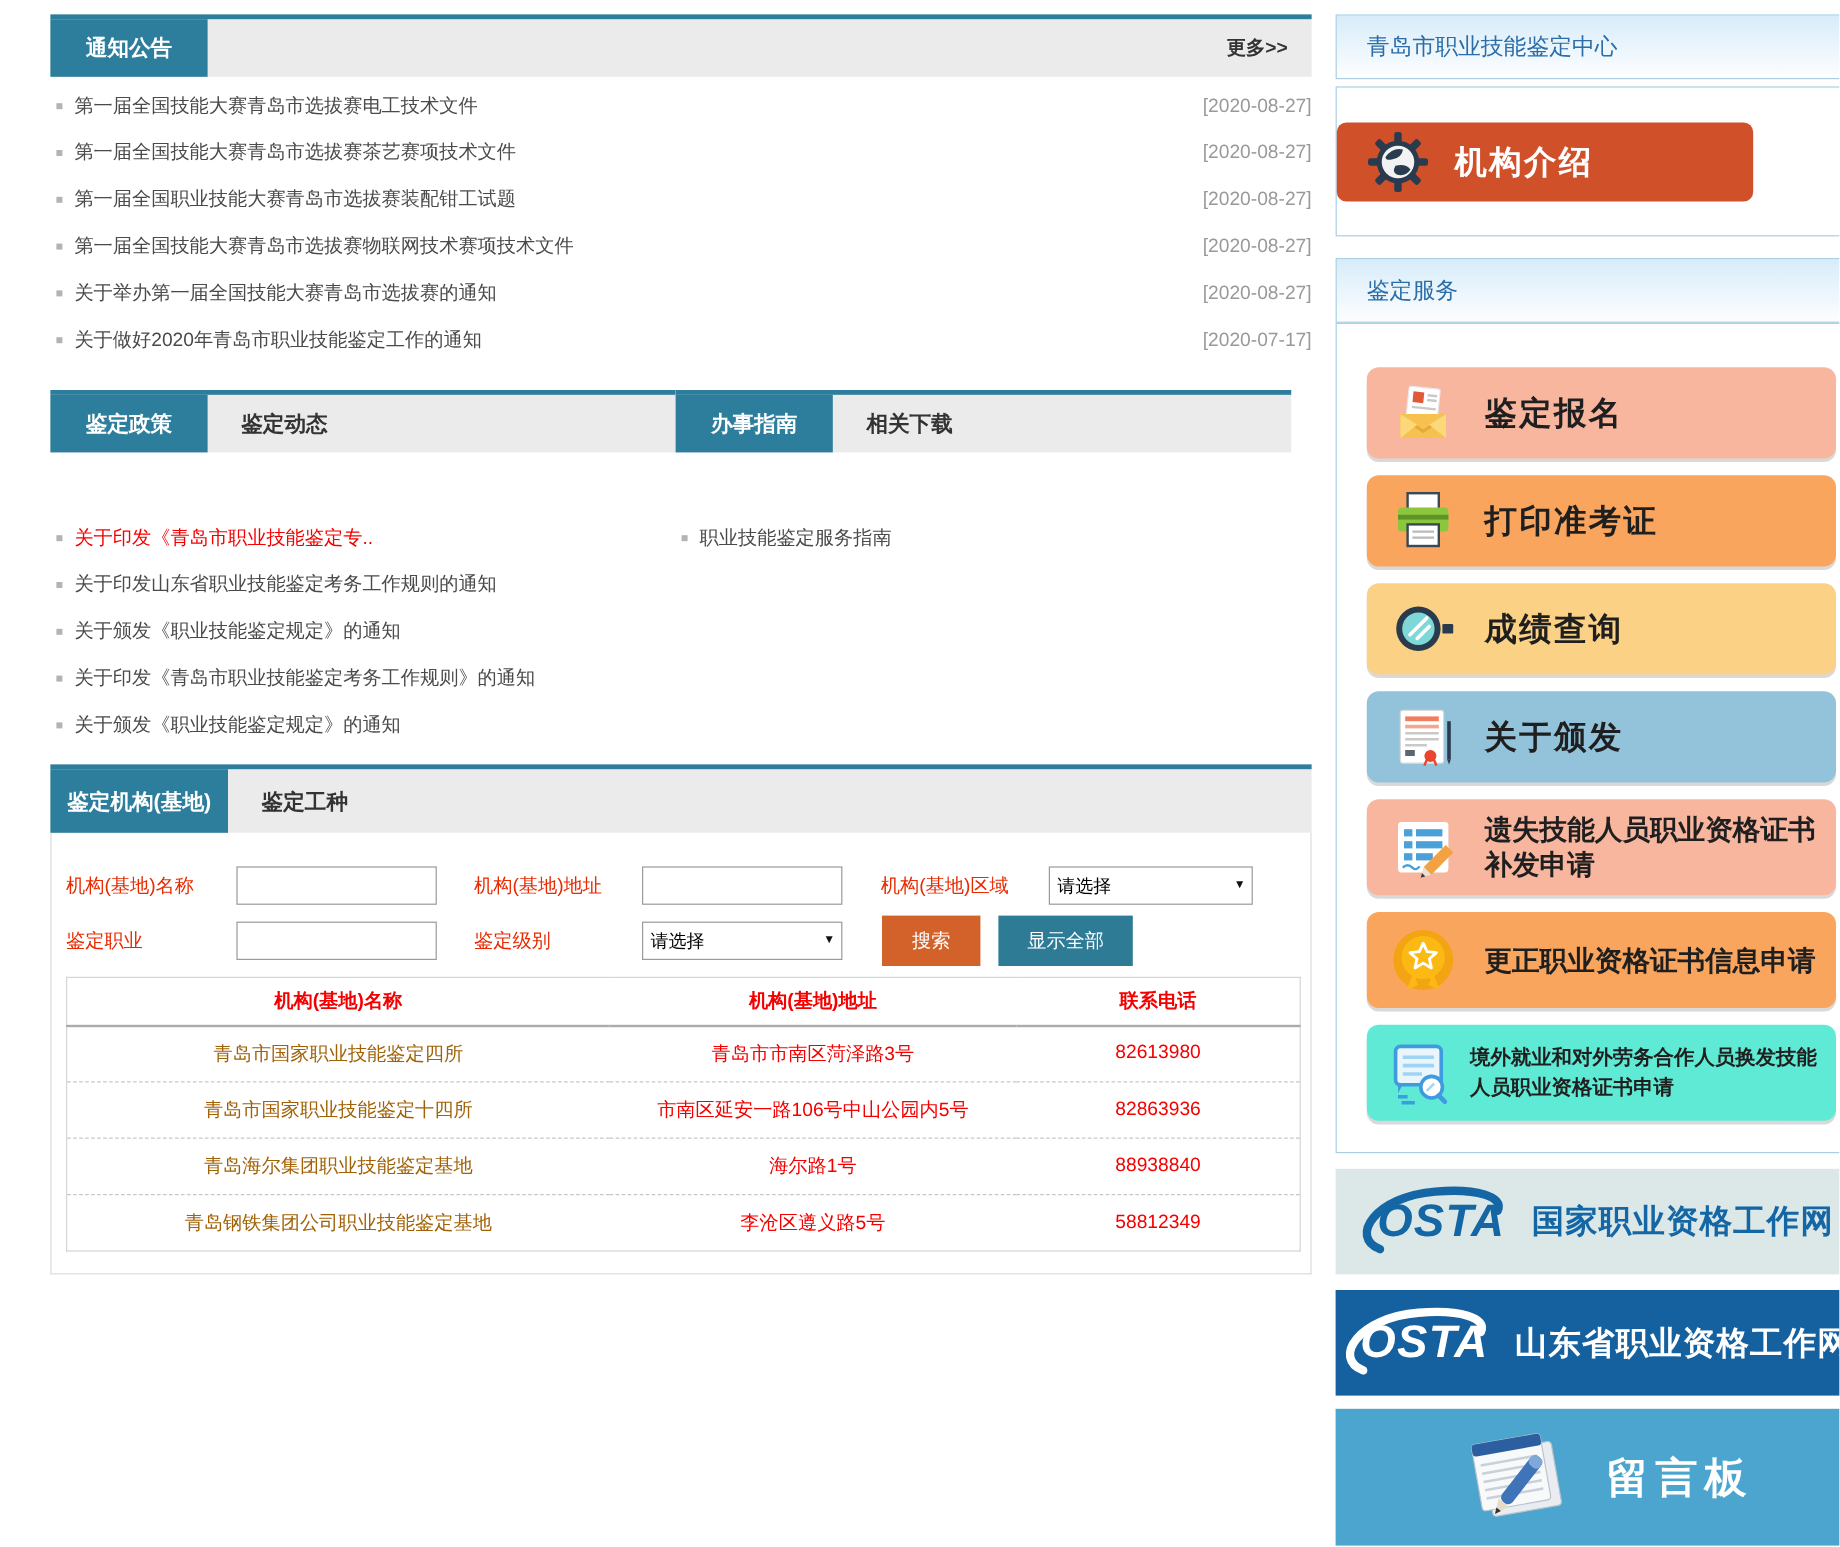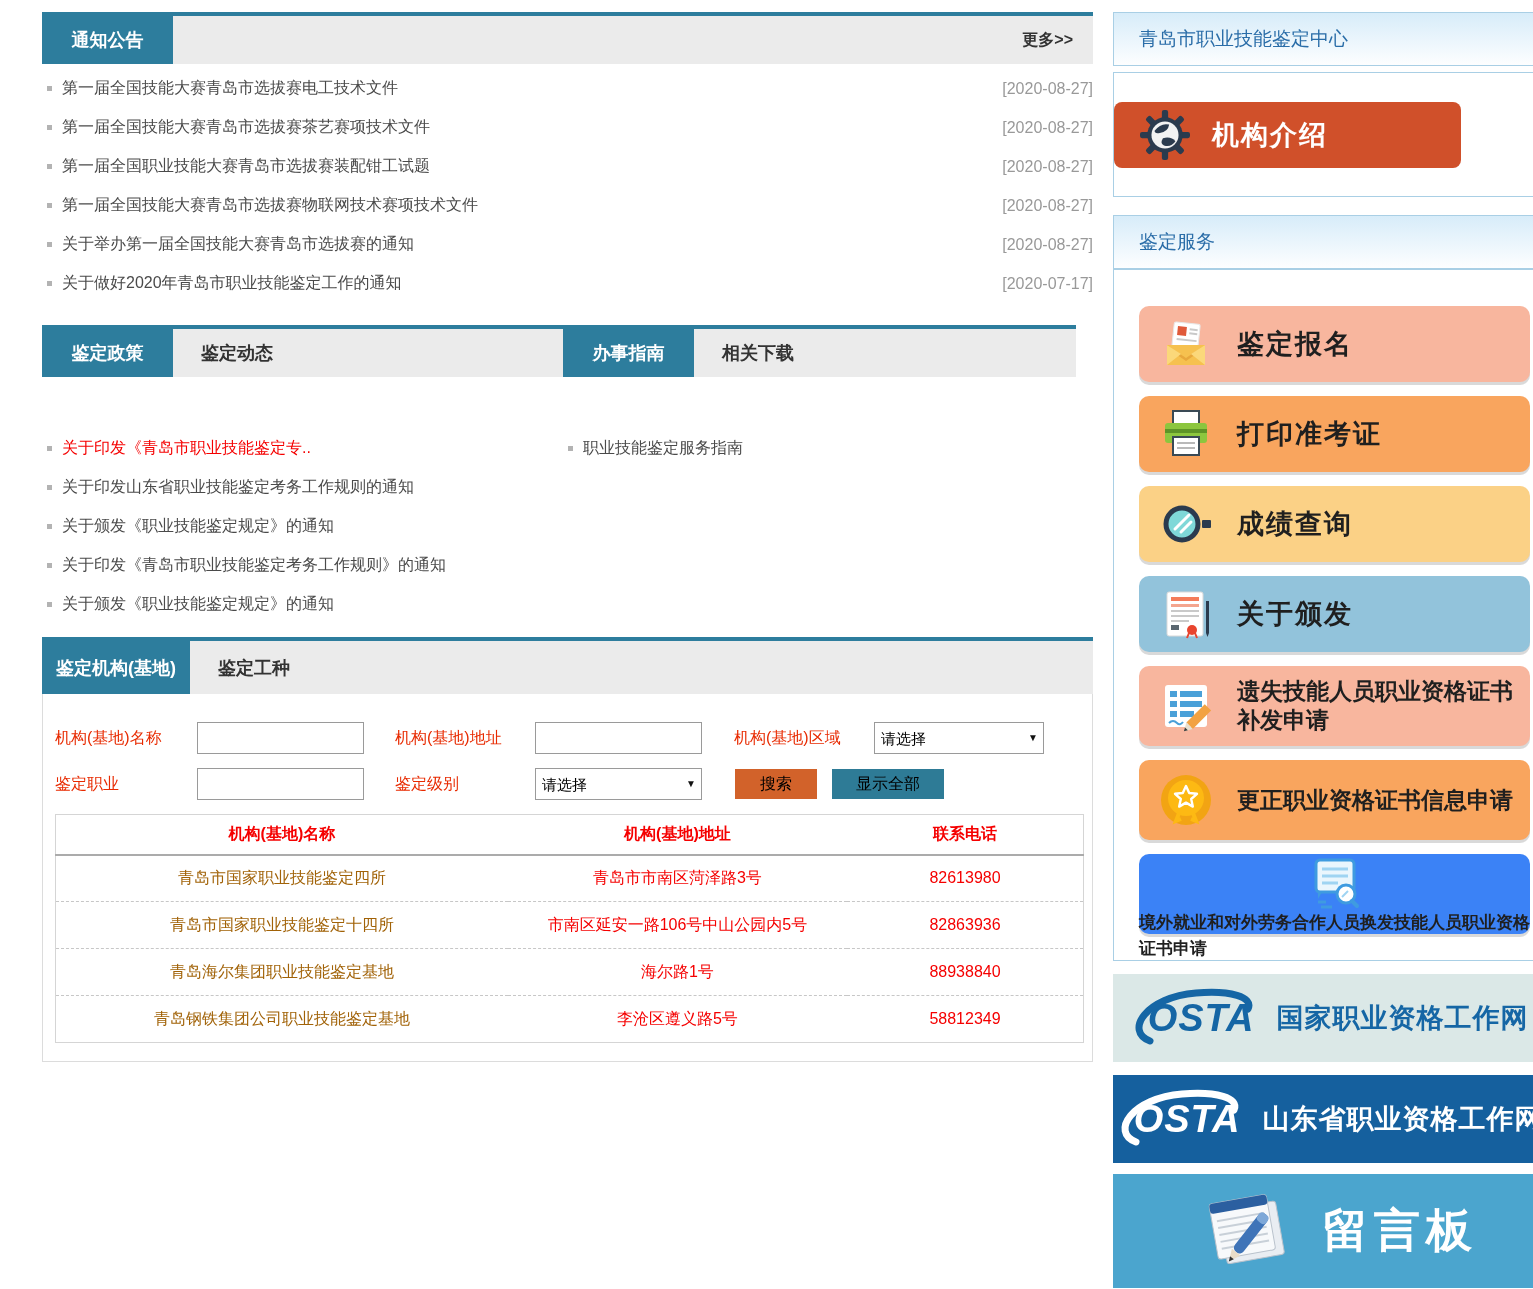--- a/index.html
+++ b/index.html
@@ -32,21 +32,21 @@
   .form-row { display:flex; align-items:center; height:32px; margin-left:12px; margin-bottom:14px; }
   .f-label { color:#e82a00; font-size:16px; }
   .f-label.w1 { width:142px; }
   .f-label.w2 { width:140px; }
   .f-input { width:167px; height:32px; border:1px solid #9a9a9a; background:#fff; font-size:15px; padding:0 6px; }
   .select-wrap { position:relative; width:167px; height:32px; }
   .select-wrap.w170 { width:170px; }
   .select-wrap select { width:100%; height:32px; border:1px solid #9a9a9a; background:#fff; font-size:15px; padding:0 20px 0 6px; appearance:none; -webkit-appearance:none; border-radius:0; }
   .select-wrap::after { content:"▼"; position:absolute; right:6px; top:10px; font-size:10px; color:#111; pointer-events:none; }
   .ml31 { margin-left:31px; } .ml32 { margin-left:32px; } .ml33 { margin-left:33px; } .ml15 { margin-left:15px; }
-  .btn { border:none; color:#000000; font-size:16px; height:30px; cursor:pointer; }
+  .btn { border:none; color:#ffffff; font-size:16px; height:42px; cursor:pointer; }
   .btn-search { width:82px; background:#d2622a; }
   .btn-all { width:112px; background:#2e7b96; }
 
   table.org-table { width:1029px; margin:14px 10px 0 12px; border-collapse:collapse; border:1px solid #d5d5d5; }
   table.org-table th { color:#f50000; font-size:16px; font-weight:bold; height:40px; border-bottom:2px solid #ababab; }
   table.org-table td { text-align:center; font-size:16px; height:47px; border-bottom:1px dashed #c7c7c7; }
   td.c-name { color:#a16207; }
   td.c-addr, td.c-phone { color:#f50000; }
 
   
@@ -64,21 +64,21 @@
   .svc-small { height:80px; font-size:17px; line-height:1.5; }
   .svc-small .ico { margin:0 14px 0 16px; }
 
   .banner { display:flex; align-items:center; justify-content:center; cursor:pointer; }
   .banner-osta-light { margin-top:13px; height:88px; background:#dbe8e7; color:#1566a5; }
   .banner-osta-dark { margin-top:13px; height:88px; background:#15609e; color:#ffffff; }
   .banner-msg { margin-top:11px; height:114px; background:#4ba5ce; color:#fff; }
   .osta { position:relative; font-style:italic; font-weight:bold; font-size:38px; letter-spacing:1px; padding:0 10px 0 6px; margin-right:12px; }
   .osta svg { position:absolute; left:-12px; top:-12px; width:130px; height:64px; }
   .banner-label { font-size:27px; font-weight:bold; letter-spacing:1px; }
-  .banner-msg .banner-label { font-size:46px; letter-spacing:6px; margin-left:26px; }
+  .banner-msg .banner-label { font-size:35px; letter-spacing:6px; margin-left:26px; }
 </style>
 </head>
 <body>
 
 <div class="page">
 
   <div class="main">
 
     <section>
       <div class="sec-head">
@@ -356,21 +356,21 @@
           <svg width="54" height="54" viewBox="0 0 54 54">
             <circle cx="27" cy="27" r="25" fill="#f2a413"></circle>
             <circle cx="27" cy="25" r="18" fill="#fdb913"></circle>
             <path d="M27 13 l3.2 7 l7.8 .8 l-5.8 5.2 l1.6 7.6 l-6.8 -4 l-6.8 4 l1.6 -7.6 l-5.8 -5.2 l7.8 -.8 z" fill="none" stroke="#ffffff" stroke-width="2.4" stroke-linejoin="round"></path>
             <path d="M20 40 l-3 8 l5 -2 M34 40 l3 8 l-5 -2" stroke="#fdb913" stroke-width="4" fill="none"></path>
           </svg>
         </span>
         <span>更正职业资格证书信息申请</span>
       </div>
 
-      <div class="svc-btn svc-small" style="background-color: #3b82f6; flex-direction: column;">
+      <div class="svc-btn svc-small" style="background-color: #5eead4;">
         <span class="ico">
           <svg width="56" height="56" viewBox="0 0 56 56">
             <rect x="8" y="6" width="38" height="32" rx="4" fill="#eaf6fd" stroke="#3f9be0" stroke-width="3"></rect>
             <g stroke="#9fd4f2" stroke-width="3">
                 <line x1="14" y1="15" x2="40" y2="15"></line>
                 <line x1="14" y1="22" x2="40" y2="22"></line>
                 <line x1="14" y1="29" x2="30" y2="29"></line>
               </g>
             <path d="M14 38 l-4 7 v-7 z" fill="#3f9be0"></path>
             <circle cx="38" cy="40" r="9" fill="#ffffff" stroke="#3f9be0" stroke-width="3"></circle>

